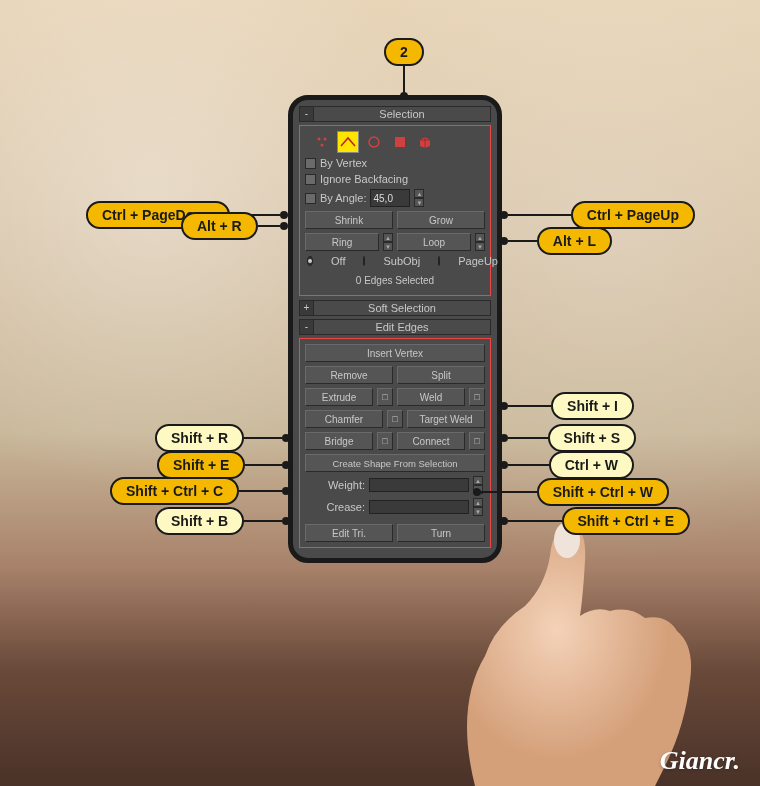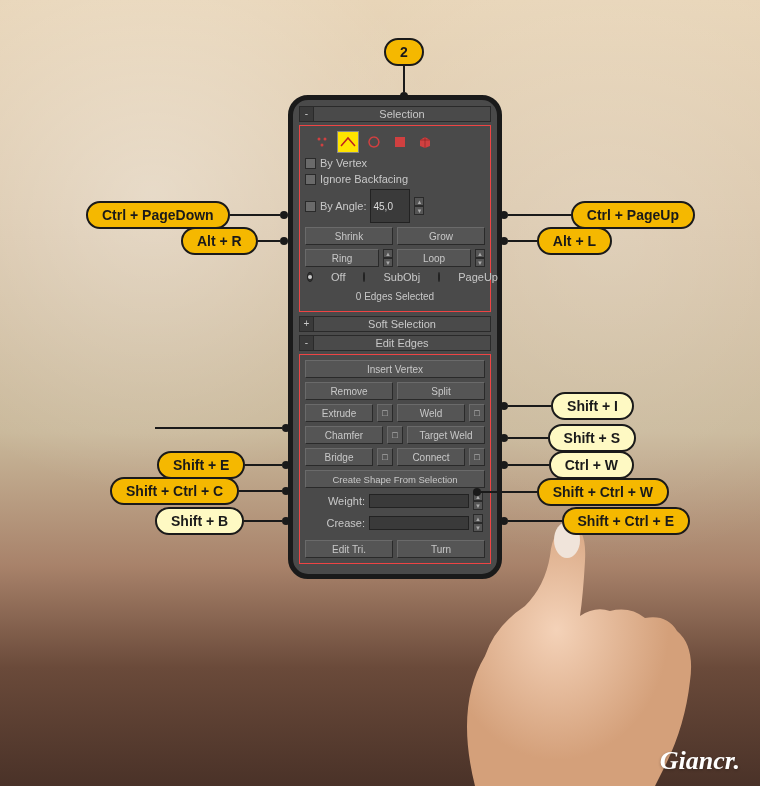--- a/index.html
+++ b/index.html
@@ -88,21 +88,21 @@
     background: #6a6a6a;
     border: 1px solid #2a2a2a;
   }
   .num-input {
     width: 40px;
     height: 14px;
     background: #3a3a3a;
     border: 1px solid #222;
     color: #ddd;
     font-size: 10px;
-    padding: 16px 2px;
+    padding: 8px 2px;
     display:inline-flex;
     align-items:center;
   }
   .btn-row {
     display: flex;
     gap: 4px;
     padding: 2px 2px;
   }
   .btn {
     flex: 1;
@@ -415,26 +415,27 @@
 </svg>
 
 <div class="watermark">Giancr.</div>
 
 <div id="callouts">
     <div class="callout left" style="top: 201px; left: 86px; width: 202px;">
       <div class="pill">Ctrl + PageDown</div>
       <div class="line"></div>
       <div class="dot"></div>
     </div>
-    <div class="callout left" style="top: 227px; left: 181px; width: 107px;">
+    <div class="callout left" style="top: 212px; left: 181px; width: 107px;">
       <div class="pill">Alt + R</div>
       <div class="line"></div>
       <div class="dot"></div>
     </div>
     <div class="callout left" style="top: 424px; left: 155px; width: 135px;">
+      <div class="pill blue">Shift + R</div>
       <div class="line"></div>
       <div class="dot"></div>
     </div>
     <div class="callout left" style="top: 451px; left: 157px; width: 133px;">
       <div class="pill">Shift + E</div>
       <div class="line"></div>
       <div class="dot"></div>
     </div>
     <div class="callout left" style="top: 477px; left: 110px; width: 180px;">
       <div class="pill">Shift + Ctrl + C</div>

